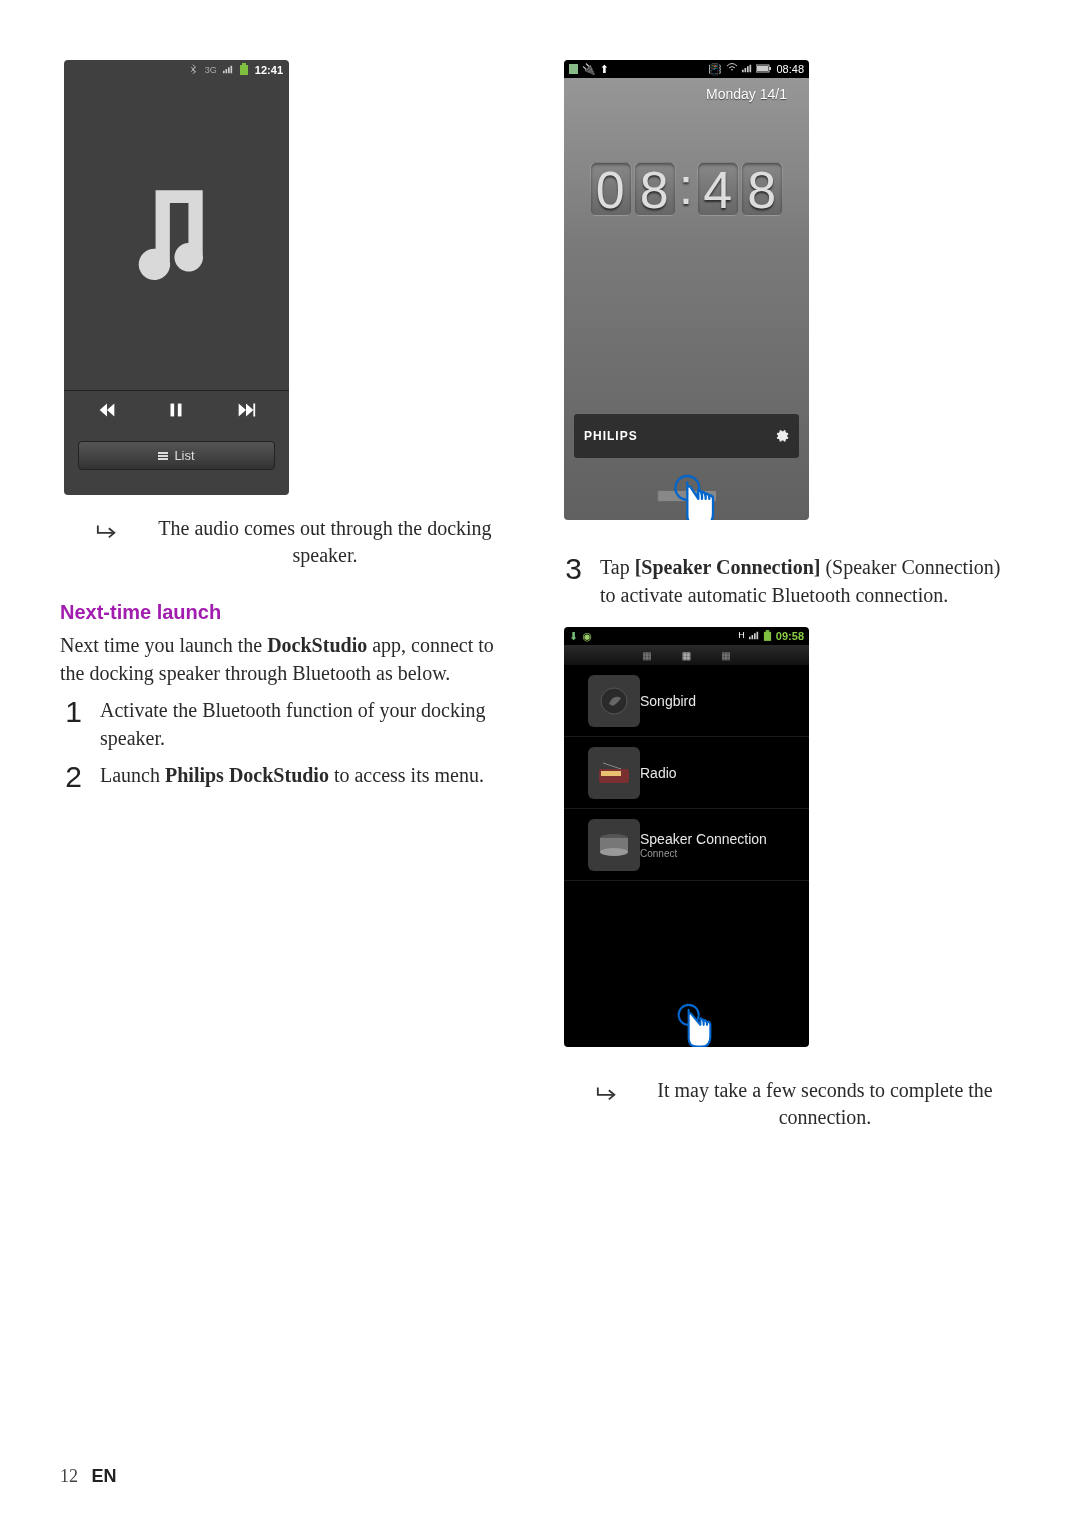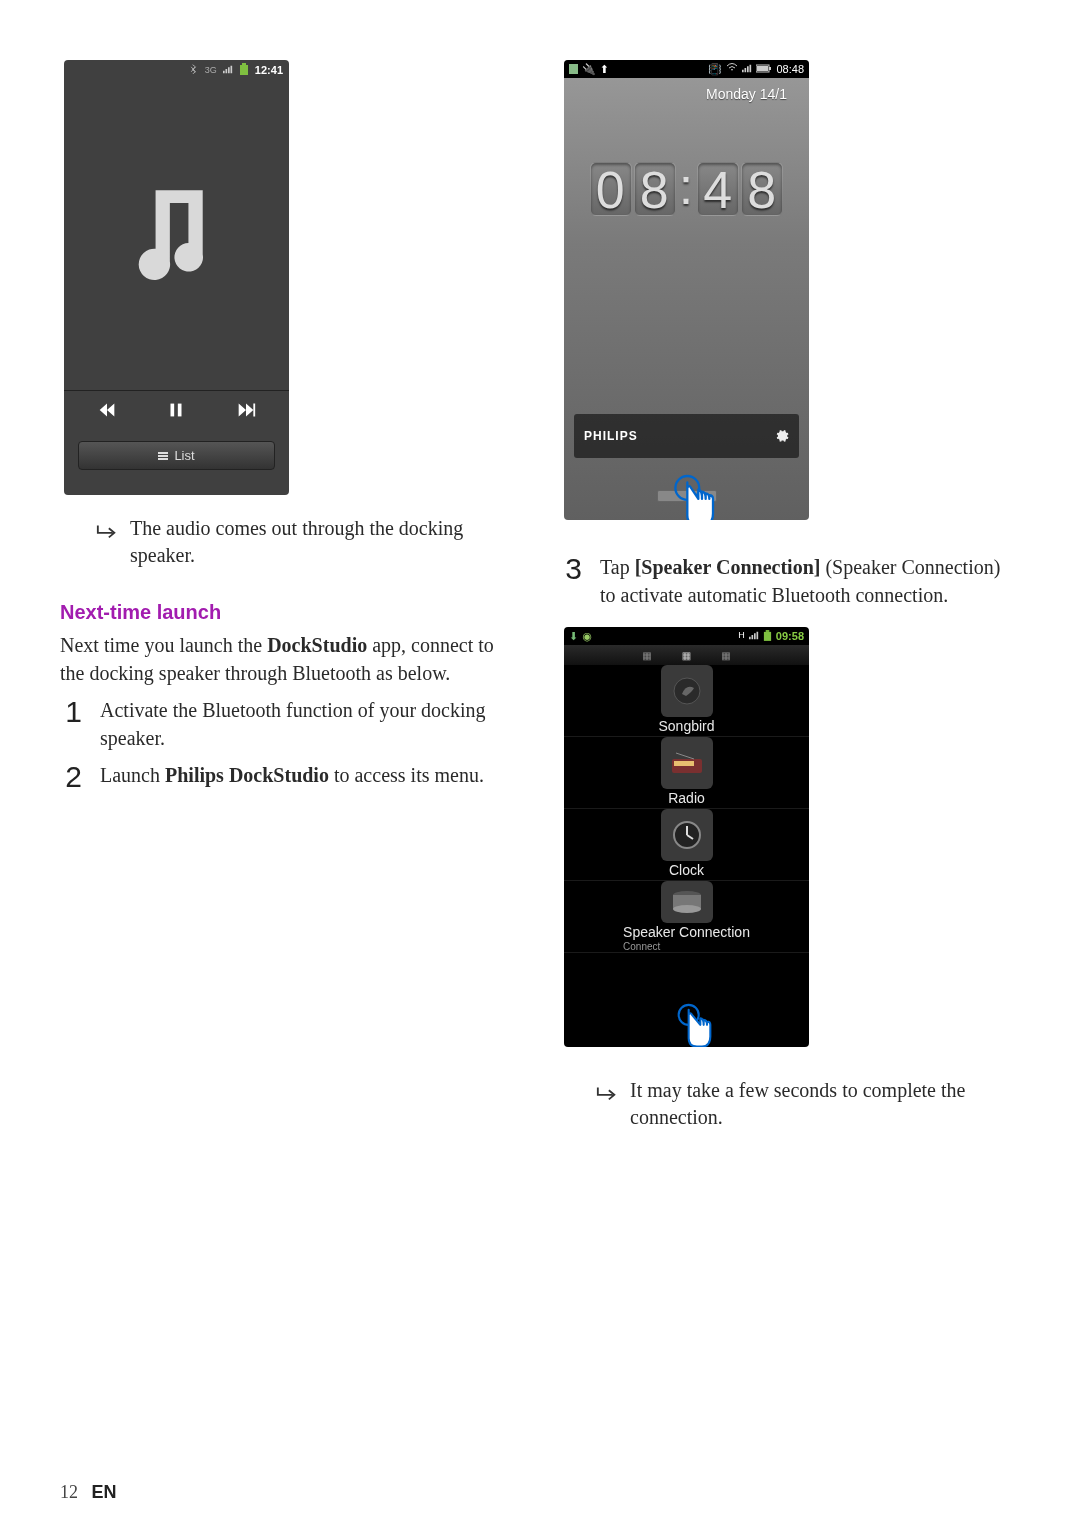--- a/index.html
+++ b/index.html
@@ -179,21 +179,20 @@
     height: 20px; display:flex; justify-content:center; align-items:center; gap:30px;
     background: linear-gradient(#2a2a2a,#111);
     color:#888; font-size:10px; font-family:Arial,sans-serif;
   }
   .menu-list { }
   .menu-item {
     display: flex; align-items: center; 
     height: 72px;
     border-bottom: 1px solid #1a1a1a;
     padding: 0 24px;
-    flex-direction: column;
   }
   .menu-item .thumb {
     width: 52px; height: 52px;
     background: #3a3a3a; border-radius: 6px;
     display:flex; align-items:center; justify-content:center;
   }
   .menu-item .label {
     color: #e8e8e8; font-family: Arial, sans-serif; font-size: 14px;
   }
   .menu-item .sublabel {
@@ -204,20 +203,21 @@
   }
   .ph3-hand svg { width: 50px; height: 60px; }
 
   
   .result-row {
     display: flex;
     gap: 12px;
     margin: 20px 0 8px 36px;
     font-size: 20px;
     line-height: 1.35;
+    text-align: center;
   }
   .result-arrow { flex: 0 0 22px; position: relative; top: 4px; }
   .result-arrow svg { width: 22px; height: 16px; stroke:#333; }
 
   .heading {
     font-weight: bold;
     font-size: 20px;
     margin-top: 24px;
     font-family: Arial, sans-serif;
     color:#a21caf;
@@ -243,21 +243,21 @@
     color:#222;
   }
   .step .body {
     font-size: 20px;
     line-height: 1.38;
     flex: 1;
   }
 
   .footer {
     position: absolute;
-    bottom: 24px;
+    bottom: 40px;
     left: 60px;
     font-size: 18px;
     color: #444;
   }
   .footer .lang { font-family: Arial, sans-serif; font-weight: bold; color:#222; }
 
   .small-svg { width:10px; height:10px; fill:#ccc; }
 </style>
 </head>
 <body>
@@ -450,30 +450,20 @@
             <svg width="34" height="24" viewBox="0 0 34 24">
                 <rect x="2" y="8" width="30" height="14" rx="2" fill="#7a3030"></rect>
                 <rect x="4" y="10" width="20" height="5" fill="#e8c070"></rect>
                 <line x1="6" y1="2" x2="24" y2="8" stroke="#888"></line>
               </svg>
           </div>
           <div><span class="label">Radio</span></div>
         </div>
         <div class="menu-item">
           <div class="thumb">
-            <svg width="32" height="32" viewBox="0 0 32 32">
-                <circle cx="16" cy="16" r="13" fill="#222" stroke="#888" stroke-width="2"></circle>
-                <line x1="16" y1="16" x2="16" y2="7" stroke="#ddd" stroke-width="2"></line>
-                <line x1="16" y1="16" x2="22" y2="20" stroke="#ddd" stroke-width="2"></line>
-              </svg>
-          </div>
-          <div><span class="label">Clock</span></div>
-        </div>
-        <div class="menu-item">
-          <div class="thumb">
             <svg width="36" height="26" viewBox="0 0 36 26">
                 <ellipse cx="18" cy="6" rx="14" ry="4" fill="#555"></ellipse>
                 <rect x="4" y="6" width="28" height="14" fill="#777"></rect>
                 <ellipse cx="18" cy="20" rx="14" ry="4" fill="#999"></ellipse>
               </svg>
           </div>
           <div>
             <span class="label">Speaker Connection</span>
             <span class="sublabel">Connect</span>
           </div>

